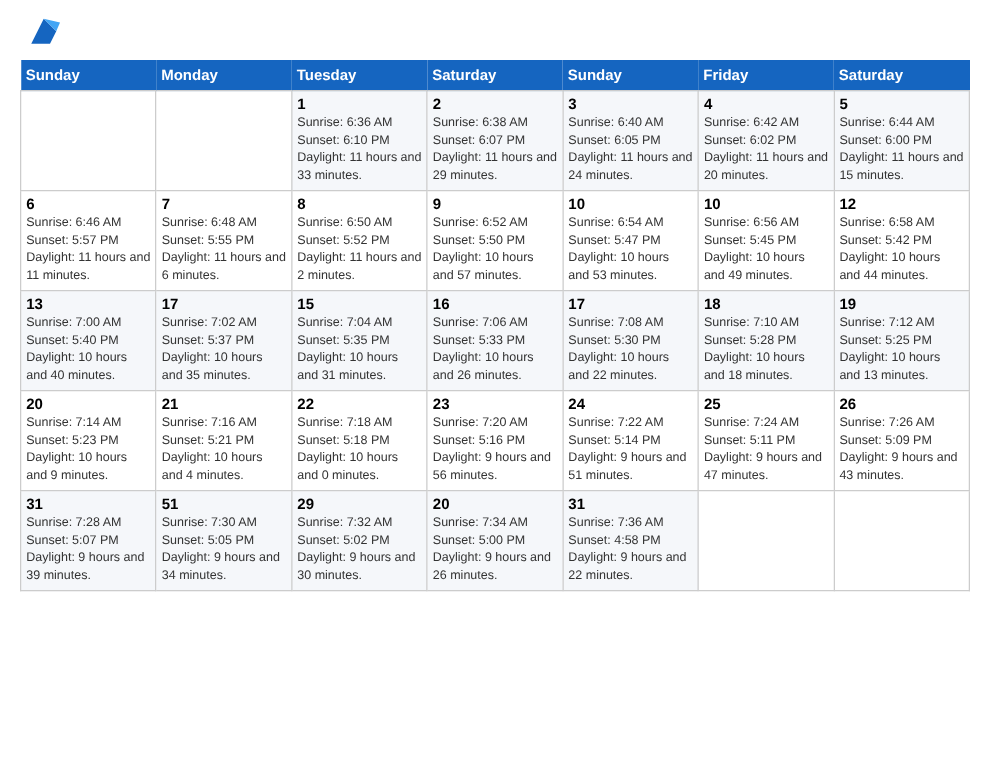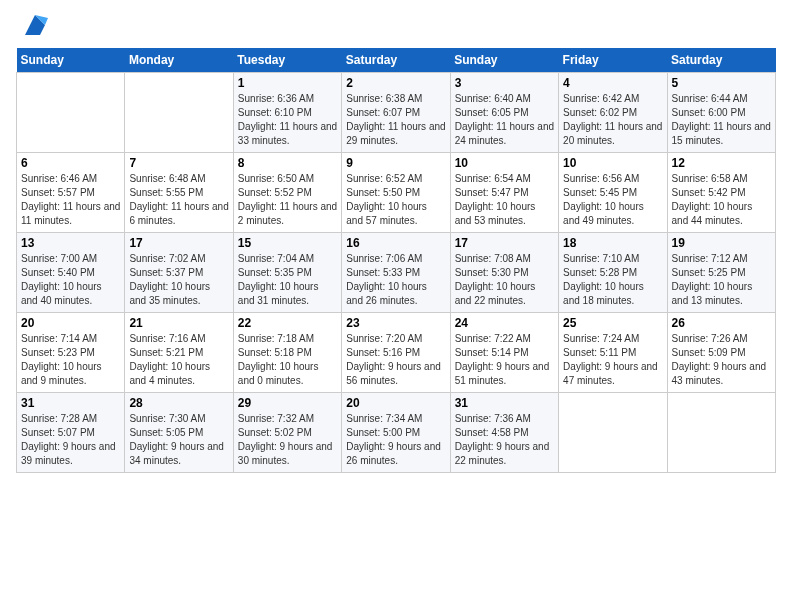--- a/index.html
+++ b/index.html
@@ -241,21 +241,21 @@
             <span class="day-num">26</span>
             <div class="day-detail">Sunrise: 7:26 AM<br>Sunset: 5:09 PM<br>Daylight: 9 hours and 43 minutes.</div>
           </td>
         </tr>
         <tr>
           <td>
             <span class="day-num">31</span>
             <div class="day-detail">Sunrise: 7:28 AM<br>Sunset: 5:07 PM<br>Daylight: 9 hours and 39 minutes.</div>
           </td>
           <td>
-            <span class="day-num">28</span>
+            <span class="day-num">51</span>
             <div class="day-detail">Sunrise: 7:30 AM<br>Sunset: 5:05 PM<br>Daylight: 9 hours and 34 minutes.</div>
           </td>
           <td>
             <span class="day-num">29</span>
             <div class="day-detail">Sunrise: 7:32 AM<br>Sunset: 5:02 PM<br>Daylight: 9 hours and 30 minutes.</div>
           </td>
           <td>
             <span class="day-num">20</span>
             <div class="day-detail">Sunrise: 7:34 AM<br>Sunset: 5:00 PM<br>Daylight: 9 hours and 26 minutes.</div>
           </td>

